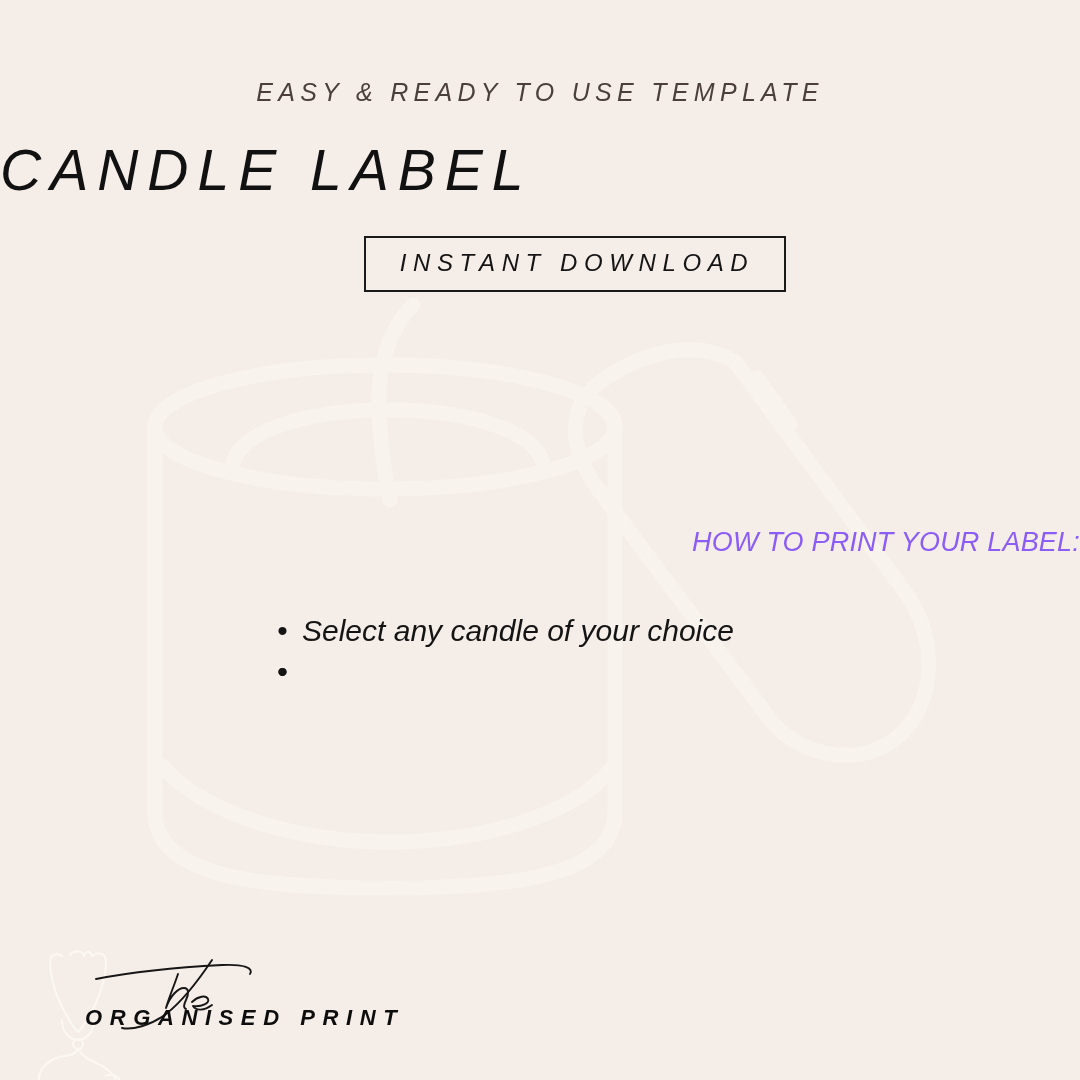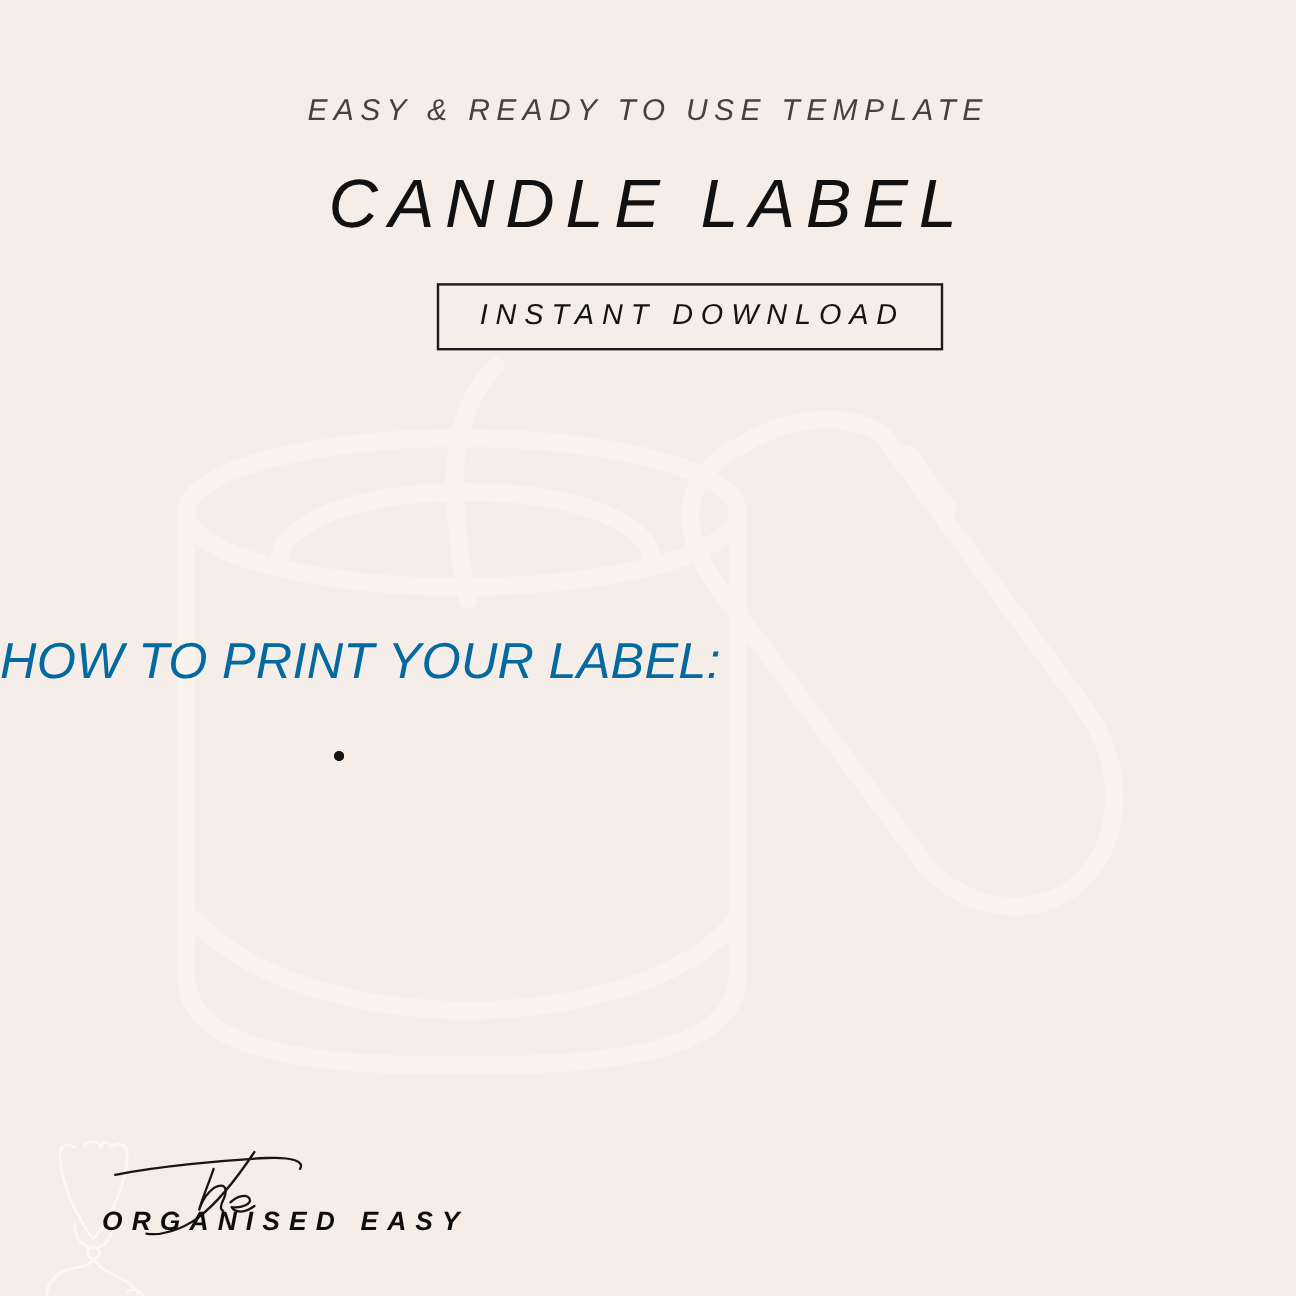--- a/index.html
+++ b/index.html
@@ -55,21 +55,20 @@
     letter-spacing: 5.3px;
     color: #4a3f3a;
     white-space: nowrap;
   }
 
   .main-title {
     position: absolute;
     top: 125px;
     left: 0;
     width: 1080px;
-    text-align: center;
     font-size: 57px;
     font-weight: 300;
     letter-spacing: 9px;
     color: #111111;
     white-space: nowrap;
   }
 
   .badge-wrap {
     position: absolute;
     top: 224px;
@@ -89,25 +88,25 @@
     line-height: 1;
     white-space: nowrap;
     background: transparent;
   }
 
   .howto-heading {
     position: absolute;
     top: 515px;
     left: 0;
     width: 1080px;
-    text-align: left;
-    font-size: 42px;
+    text-align: right;
+    font-size: 27px;
     font-weight: 400;
     letter-spacing: 0.2px;
-    color: #0369a1;
+    color: #8b5cf6;
     white-space: nowrap;
   }
 
   .steps {
     position: absolute;
     top: 598px;
     left: 277px;
     margin: 0;
     padding: 0;
     list-style: none;
@@ -210,20 +209,21 @@
 
     <div class="badge-wrap">
       <div class="badge">INSTANT DOWNLOAD</div>
     </div>
 
     <div class="howto-heading">HOW TO PRINT YOUR LABEL:</div>
 
     <ul class="steps">
       <li>
         <span class="bullet">•</span>
+        <span>Select any candle of your choice</span>
       </li>
       <li>
         <span class="bullet">•</span>
       </li>
       <li>
         <span class="bullet">•</span>
       </li>
     </ul>
 
     <div id="logo">
@@ -258,16 +258,16 @@
 
           <path d="M120 8 C 108 26, 92 48, 74 62 C 58 74, 40 78, 30 76"></path>
 
           <path d="M86 22 C 82 34, 76 48, 74 56 C 78 44, 86 36, 92 36 C 97 36, 97 42, 94 48 C 92 52, 91 56, 94 57"></path>
 
           <path d="M100 50 C 106 44, 114 43, 116 47 C 118 51, 110 55, 101 54 C 104 59, 112 59, 120 53"></path>
         </g>
       </svg>
     </div>
 
-    <div class="logo-wordmark">ORGANISED EASY</div>
+    <div class="logo-wordmark">ORGANISED PRINT</div>
 
   </div>
 </div>
 
 </body></html>

